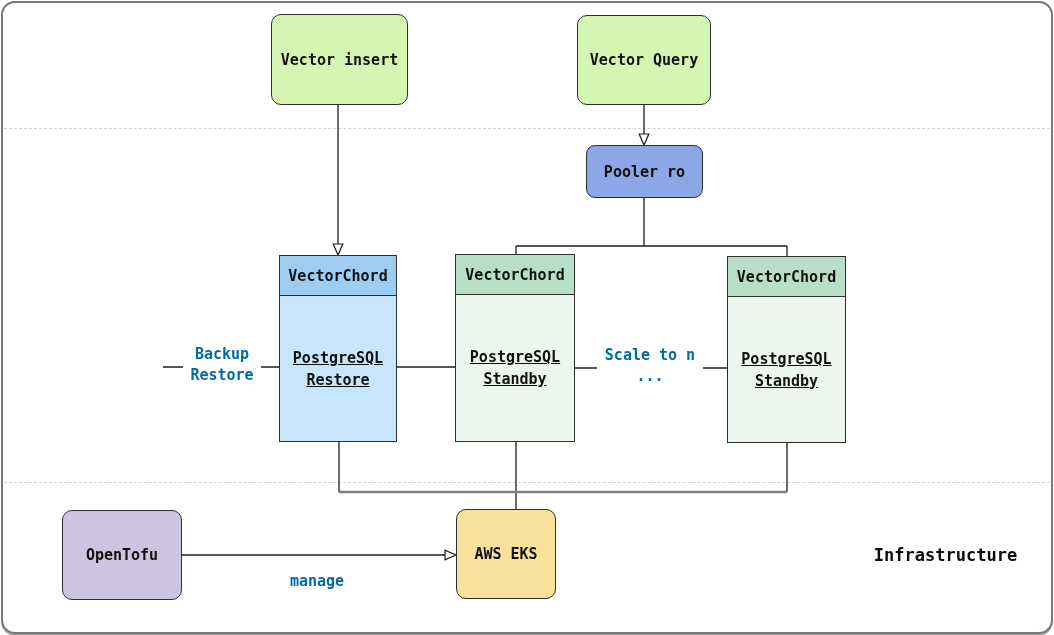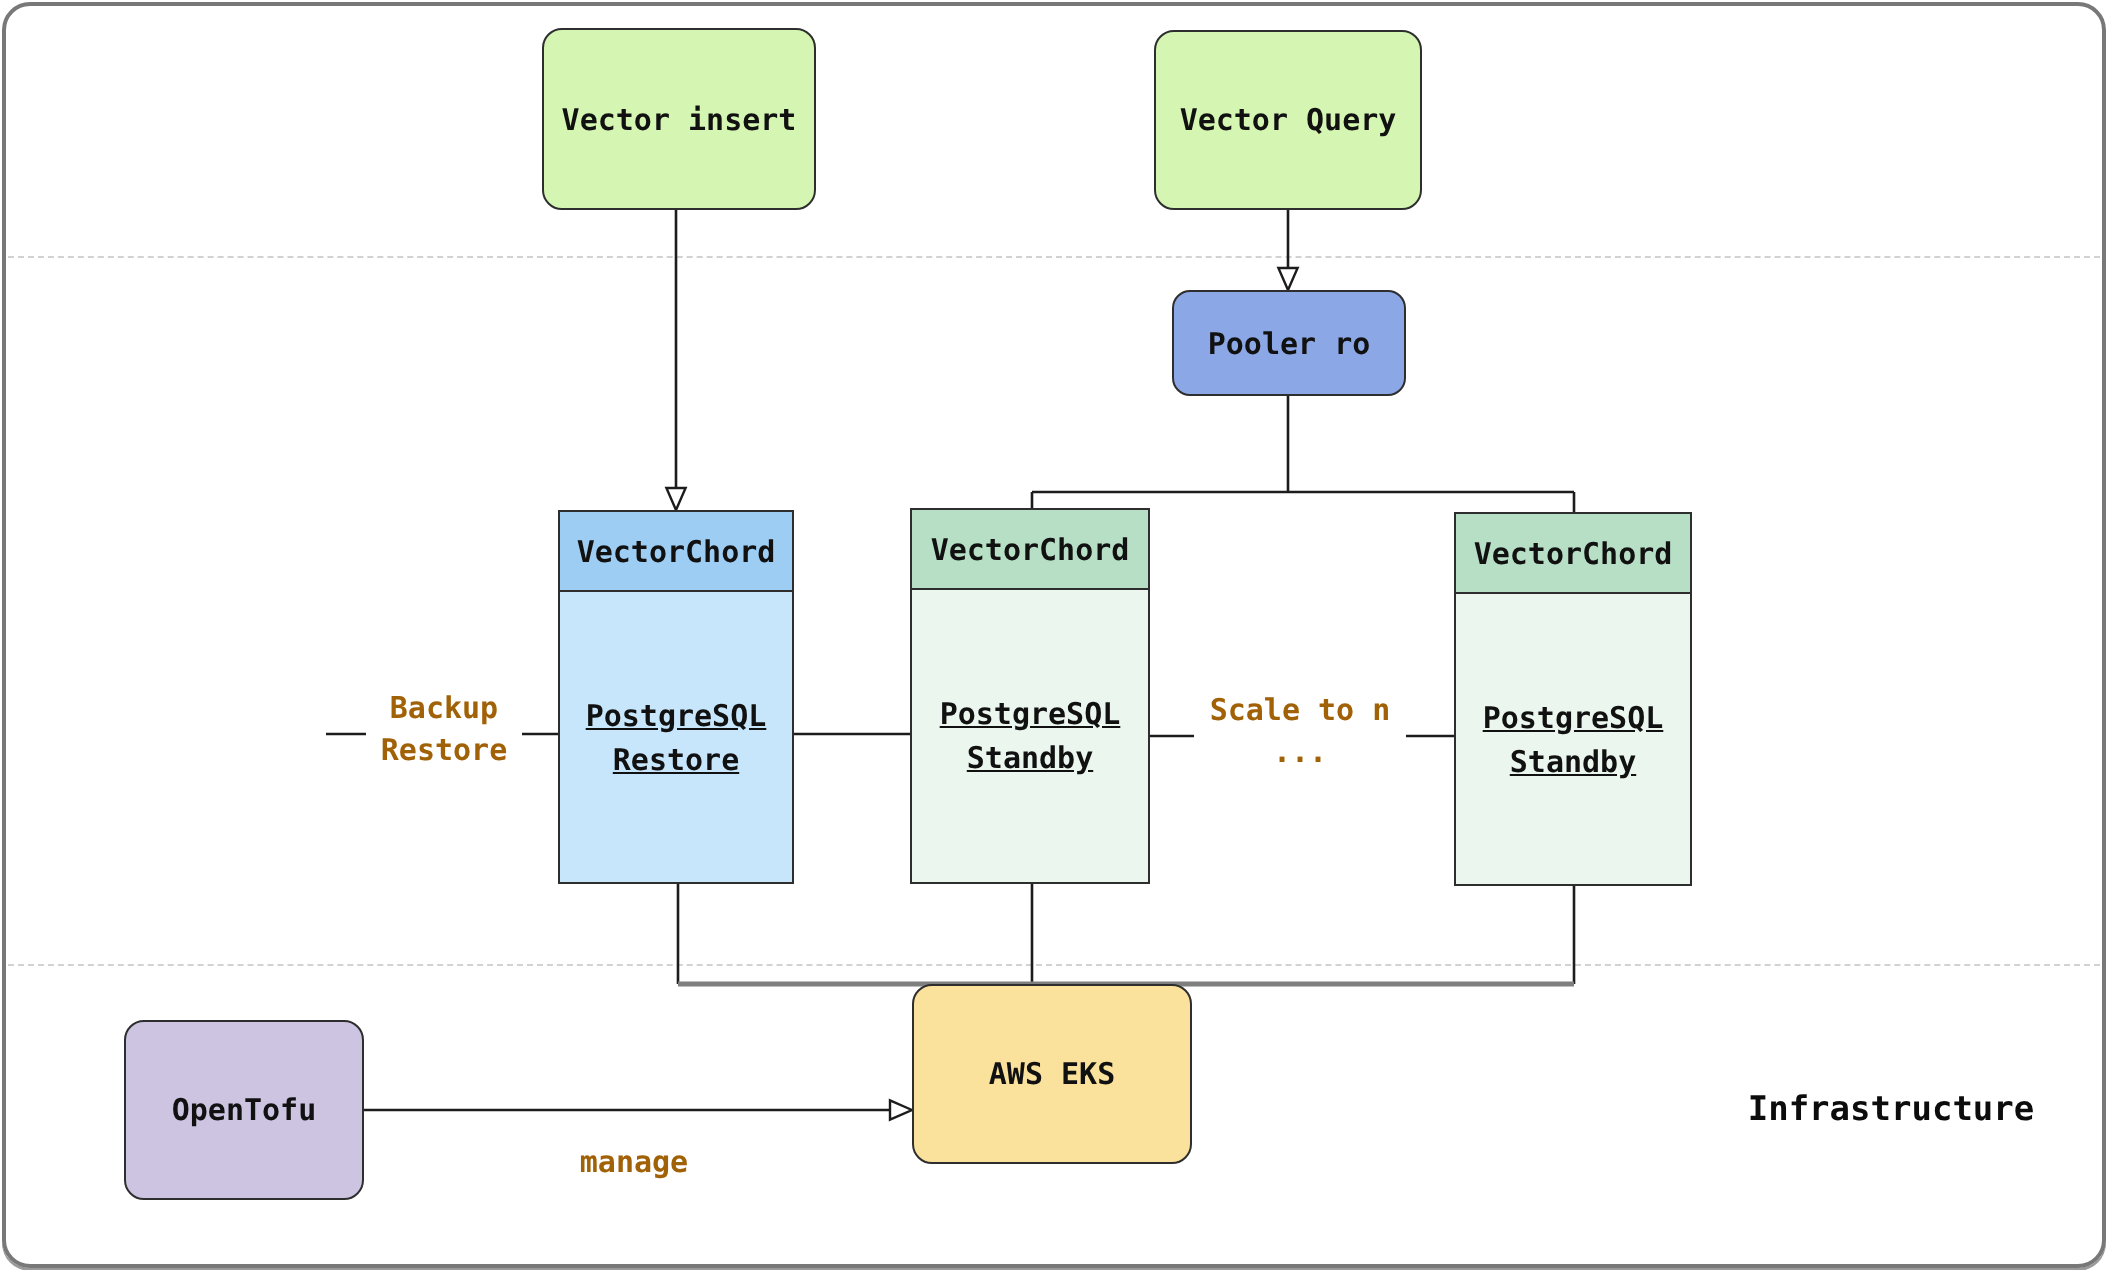--- a/index.html
+++ b/index.html
@@ -45,21 +45,21 @@
     text-decoration:underline;
   }
   .db-body-blue{background:#c8e6fb;}
   .db-body-green{background:#ebf6ee;}
   .section-label{
     position:absolute;z-index:2;font-size:17px;font-weight:bold;
     text-align:center;line-height:24px;color:#0c0c0c;
   }
   .edge-label{
     position:absolute;z-index:3;background:#ffffff;
-    font-size:15px;font-weight:bold;text-align:center;line-height:21px;color:#a16207;
+    font-size:15px;font-weight:bold;text-align:center;line-height:21px;color:#0369a1;
   }
 </style>
 </head>
 <body>
 
 <div class="canvas">
 
   <div class="frame"></div>
 
   <div class="separator" style="top:128px;"></div>
@@ -142,19 +142,19 @@
     <div>Scale to n</div>
     <div>...</div>
   </div>
 
   <div class="node rounded fill-purple" style="left:62px;top:510px;width:120px;height:90px;">
     <span>OpenTofu</span>
   </div>
 
   <div class="edge-label" style="left:286px;top:545px;width:62px;margin-top:26px;">manage</div>
 
-  <div class="node rounded fill-yellow" style="left:456px;top:492px;width:140px;height:90px;align-items:center;">
+  <div class="node rounded fill-yellow" style="left:456px;top:509px;width:100px;height:90px;align-items:center;">
     <span>AWS EKS</span>
   </div>
 
   <div class="section-label" style="left:853px;top:543px;width:185px;">Infrastructure</div>
 
 </div>
 
 </body></html>

